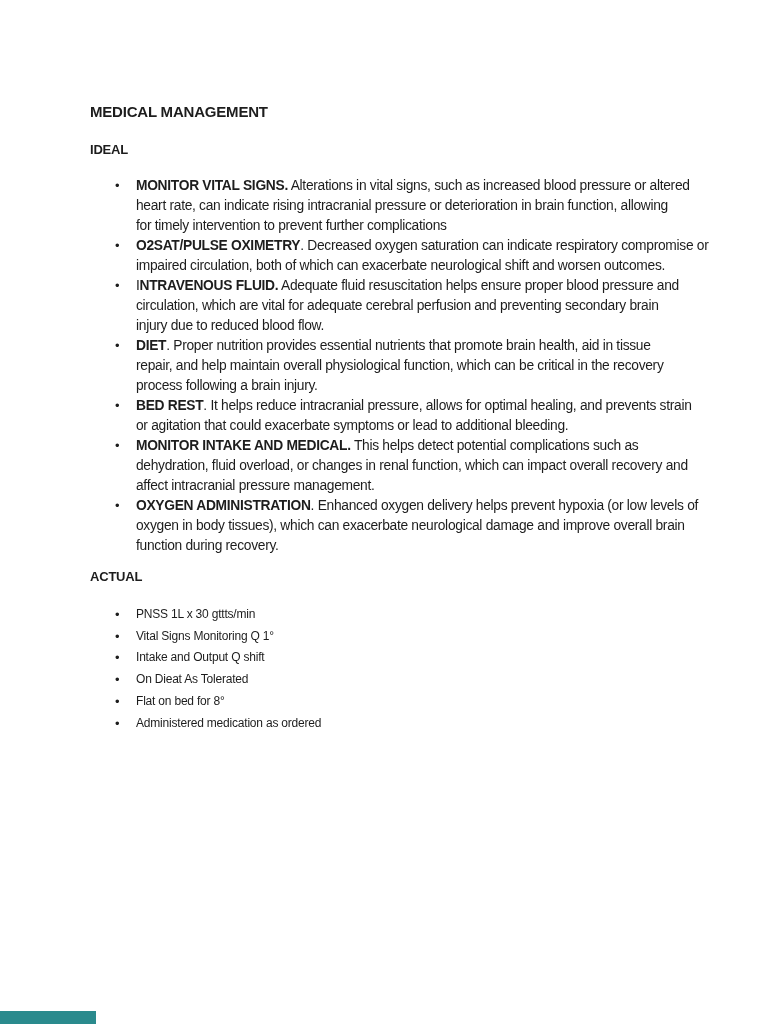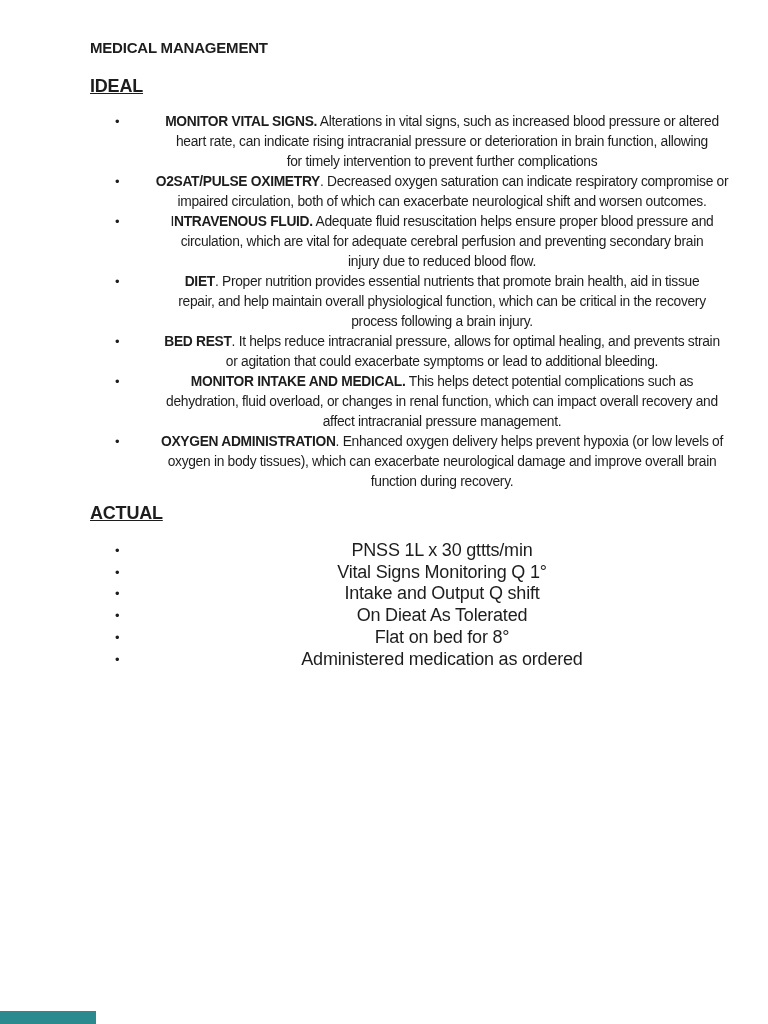--- a/index.html
+++ b/index.html
@@ -14,49 +14,47 @@
     background: #ffffff;
     overflow: hidden;
     font-family: "Liberation Sans", sans-serif;
     color: #1d1d1d;
   }
   .content {
     position: absolute;
     top: 0;
     left: 90px;
     right: 20px;
-    padding-top: 40px;
+    padding-top: 104px;
   }
   .doc-title {
     font-size: 15px;
     font-weight: 700;
     letter-spacing: -0.2px;
     line-height: 16px;
     margin: 0 0 22px 0;
   }
   .section-heading {
-    font-size: 18px;
+    font-size: 13px;
     font-weight: 700;
     letter-spacing: -0.2px;
     line-height: 16px;
     margin: 0 0 18px 0;
-    text-decoration: underline;
   }
   .section-heading.actual {
     margin-top: 13px;
     margin-bottom: 19px;
   }
   ul.bullet-list {
     list-style: none;
     margin: 0;
     padding: 0 0 0 46px;
   }
   ul.bullet-list li {
     position: relative;
-    text-align: center;
   }
   ul.bullet-list li::before {
     content: "\2022";
     position: absolute;
     left: -21px;
     top: 0;
     font-size: 13px;
   }
   ul.ideal-list li {
     font-size: 13.8px;
@@ -65,21 +63,21 @@
   }
   ul.ideal-list .lead-prefix,
   ul.ideal-list .lead-bold,
   ul.ideal-list .item-rest {
     white-space: pre-line;
   }
   ul.ideal-list .lead-bold {
     font-weight: 700;
   }
   ul.actual-list li {
-    font-size: 18px;
+    font-size: 12px;
     letter-spacing: -0.2px;
     line-height: 21.7px;
   }
   .accent-bar {
     position: absolute;
     left: 0;
     bottom: 0;
     width: 96px;
     height: 13px;
     background: #2a8a8d;

